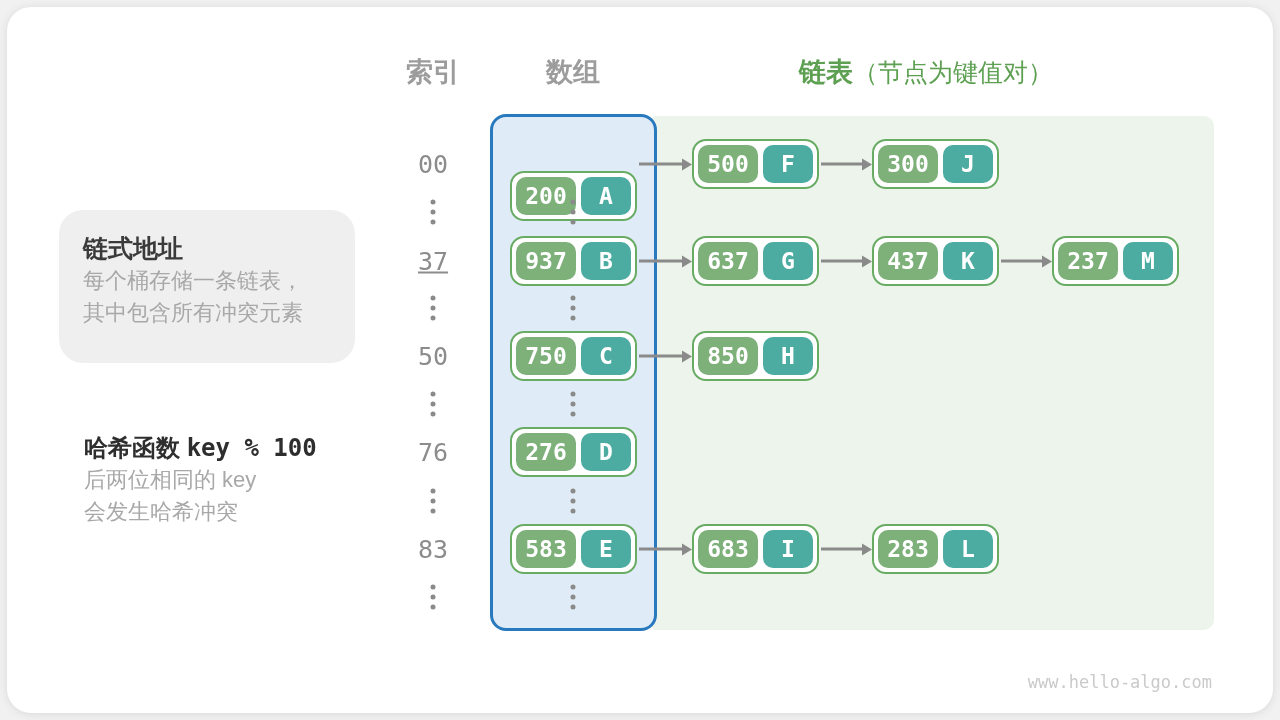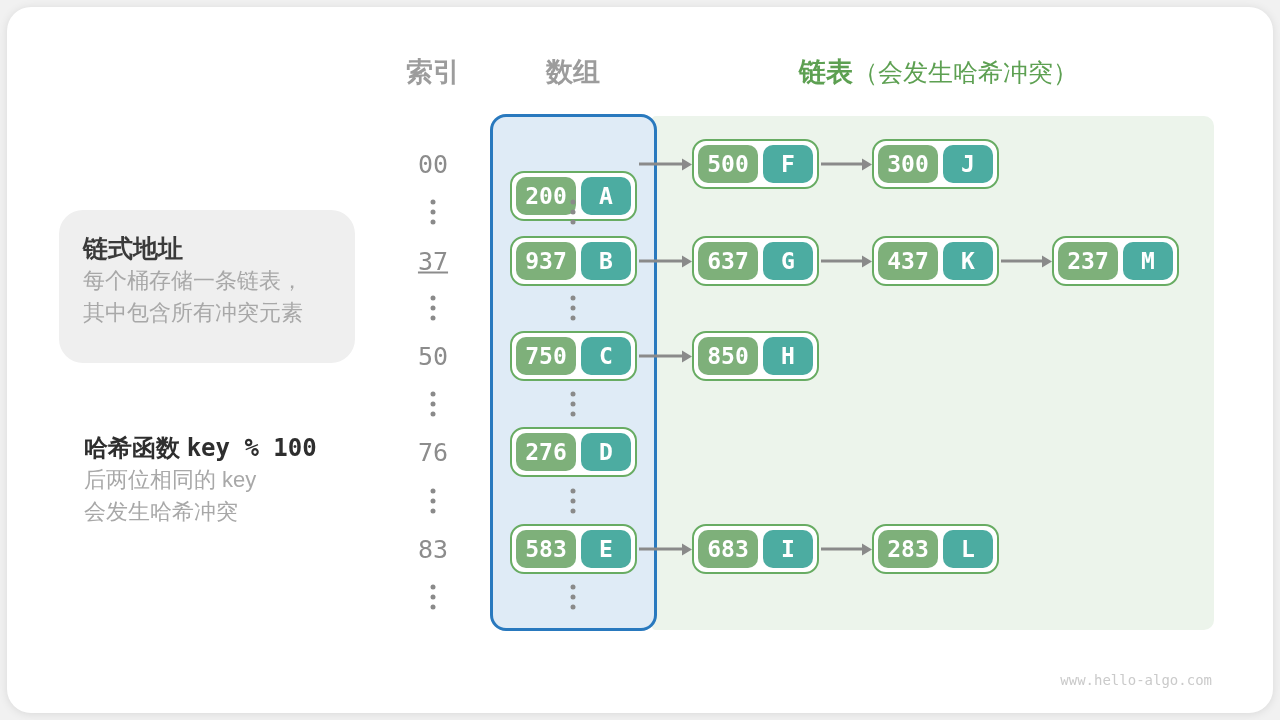--- a/index.html
+++ b/index.html
@@ -75,34 +75,34 @@
     content:"";position:absolute;right:-9px;top:50%;transform:translateY(-50%);
     border-left:10px solid var(--arrow);
     border-top:6px solid transparent;border-bottom:6px solid transparent;
   }
   .dots{position:absolute;transform:translate(-50%,-50%);display:flex;flex-direction:column;gap:5px;}
   .dots .dot{width:5px;height:5px;border-radius:50%;background:var(--dot);}
 
   
   #watermark{
     position:absolute;right:68px;top:672px;
-    font-family:"DejaVu Sans Mono",monospace;font-size:14px;color:var(--watermark);
+    font-family:"DejaVu Sans Mono",monospace;font-size:17px;color:var(--watermark);
   }
 </style>
 </head>
 <body>
 
 <div id="card"></div>
 
 <div id="canvas">
 
   <div class="col-header" id="hdr-index">索引</div>
   <div class="col-header" id="hdr-array">数组</div>
   <div class="col-header" id="hdr-list">
-    <span>链表</span><span class="note">（会发生哈希冲突）</span>
+    <span>链表</span><span class="note">（节点为键值对）</span>
   </div>
 
   <div id="info-card">
     <div class="title">链式地址</div>
     <div class="line">每个桶存储一条链表，</div>
     <div class="line">其中包含所有冲突元素</div>
   </div>
 
   <div id="hash-note">
     <div class="title"><span>哈希函数 </span><span class="code">key % 100</span></div>

